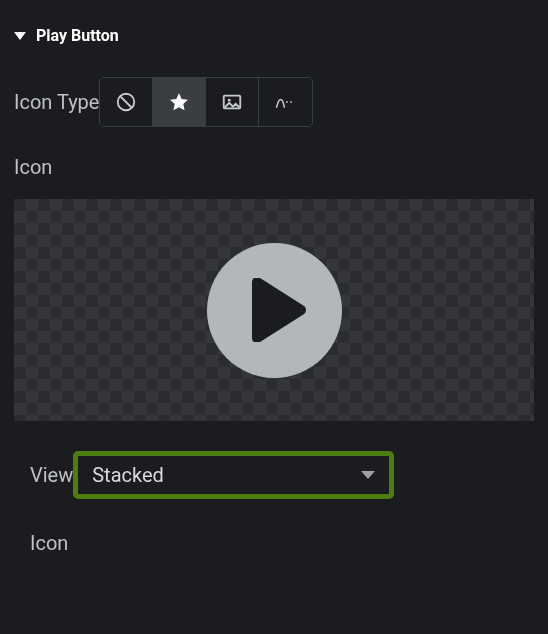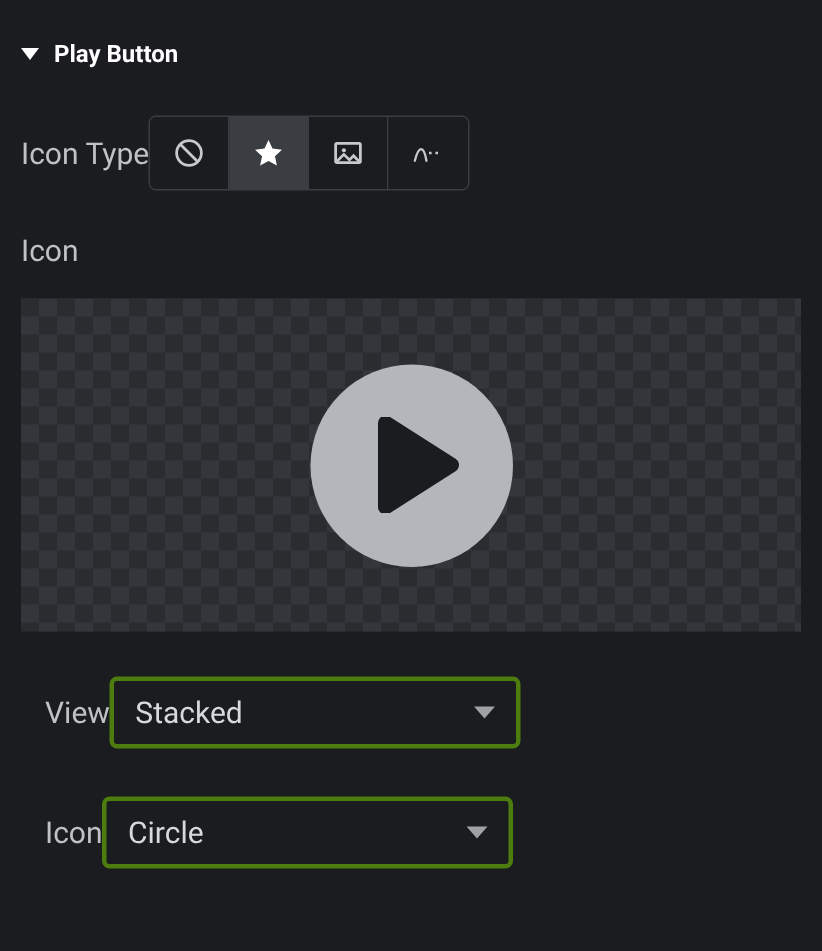--- a/index.html
+++ b/index.html
@@ -84,23 +84,23 @@
     display: flex;
     align-items: center;
     justify-content: center;
   }
   .play-tri {
     margin-left: 10px;
   }
 
   .select-row { padding-top: 30px; margin-left: 16px; }
   .select {
-    width: 274px;
+    width: 321px;
     height: 48px;
-    border: 3px solid #4d7c0f;
+    border: 5px solid #4d7c0f;
     border-radius: 5px;
     background: #1a1c1f;
     display: flex;
     align-items: center;
     justify-content: space-between;
     padding: 0 14px;
     cursor: pointer;
   }
   .select .value {
     color: #d8d9db;
@@ -165,17 +165,13 @@
 <div class="row select-row">
   <span class="label">View</span>
   <div class="select">
     <span class="value">Stacked</span>
     <span class="chev-down"></span>
   </div>
 </div>
 
 <div class="row select-row" style="padding-top:18px">
   <span class="label">Icon</span>
-  <div class="select">
-    <span class="value">Circle</span>
-    <span class="chev-down"></span>
-  </div>
 </div>
 
 </body></html>

